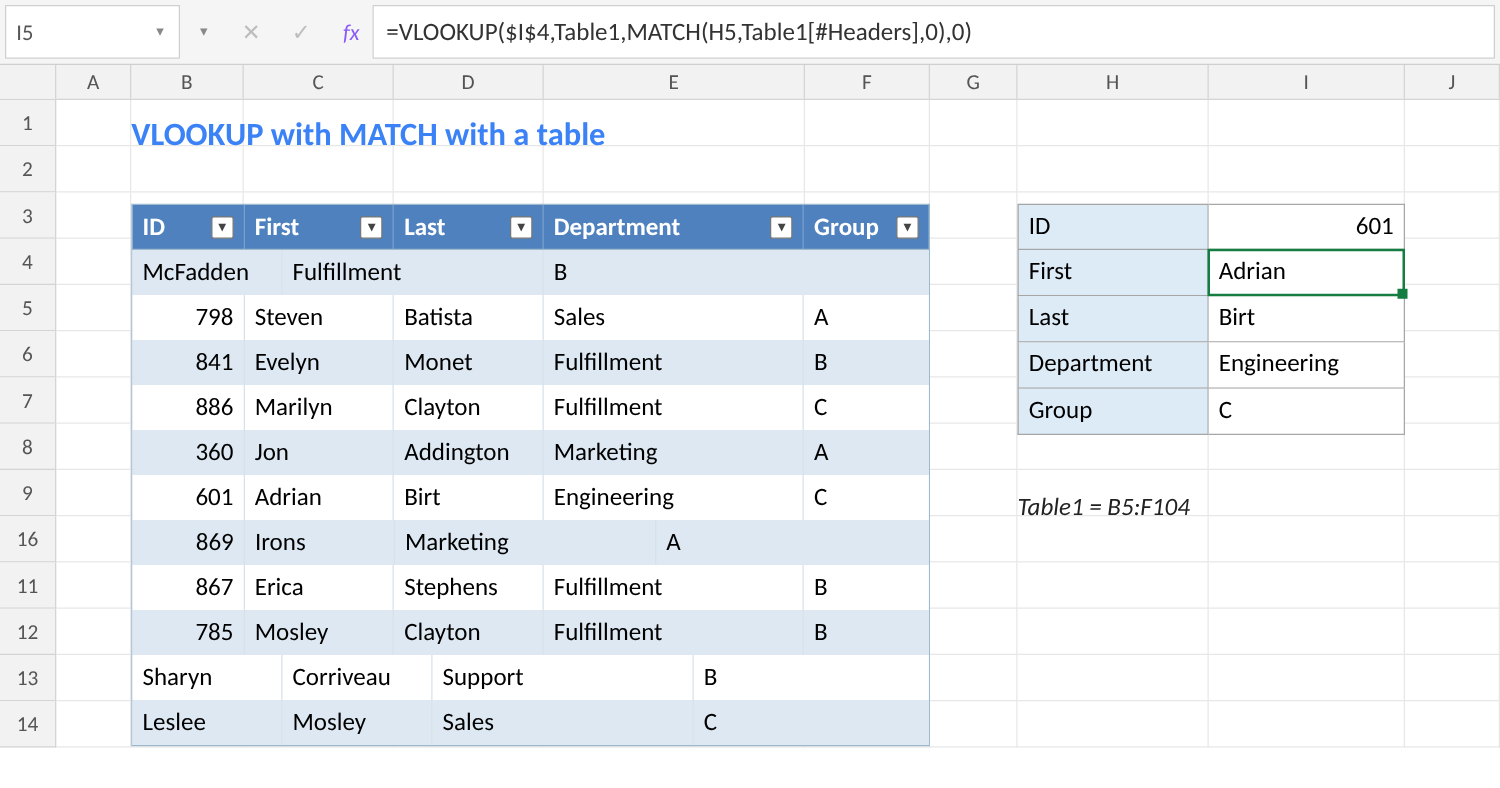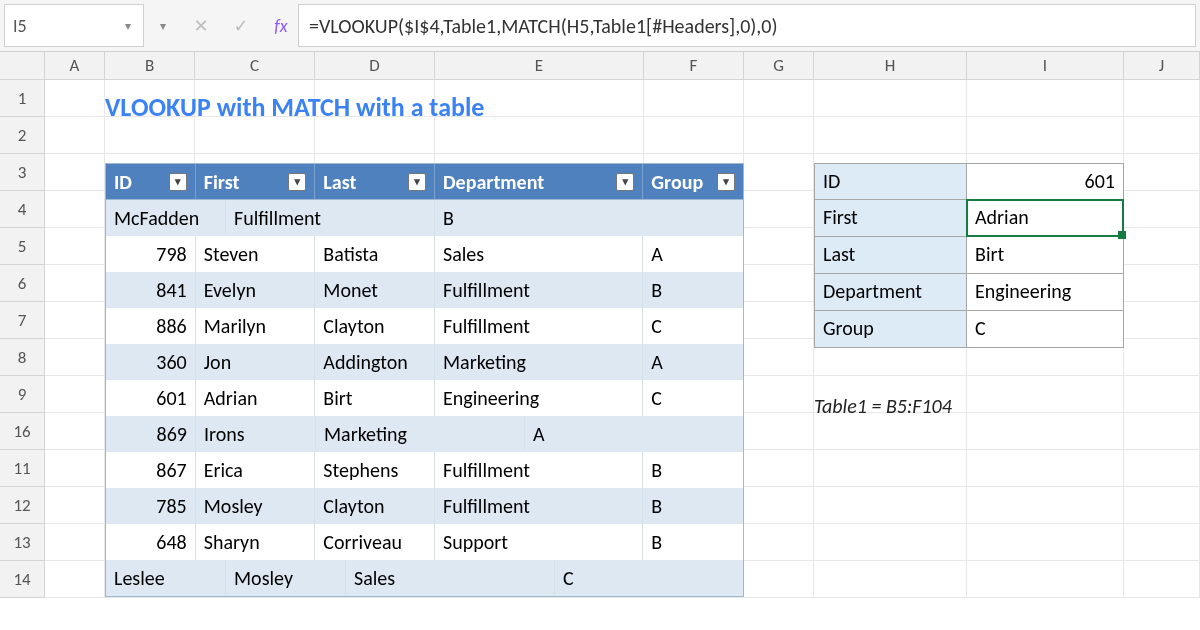--- a/index.html
+++ b/index.html
@@ -539,21 +539,20 @@
           <div class="tF">B</div>
         </div>
         <div class="trow">
           <div class="tB">785</div>
           <div class="tC">Mosley</div>
           <div class="tD">Clayton</div>
           <div class="tE">Fulfillment</div>
           <div class="tF">B</div>
         </div>
         <div class="trow">
-          <div class="tB">648</div>
           <div class="tC">Sharyn</div>
           <div class="tD">Corriveau</div>
           <div class="tE">Support</div>
           <div class="tF">B</div>
         </div>
         <div class="trow">
           <div class="tC">Leslee</div>
           <div class="tD">Mosley</div>
           <div class="tE">Sales</div>
           <div class="tF">C</div>

